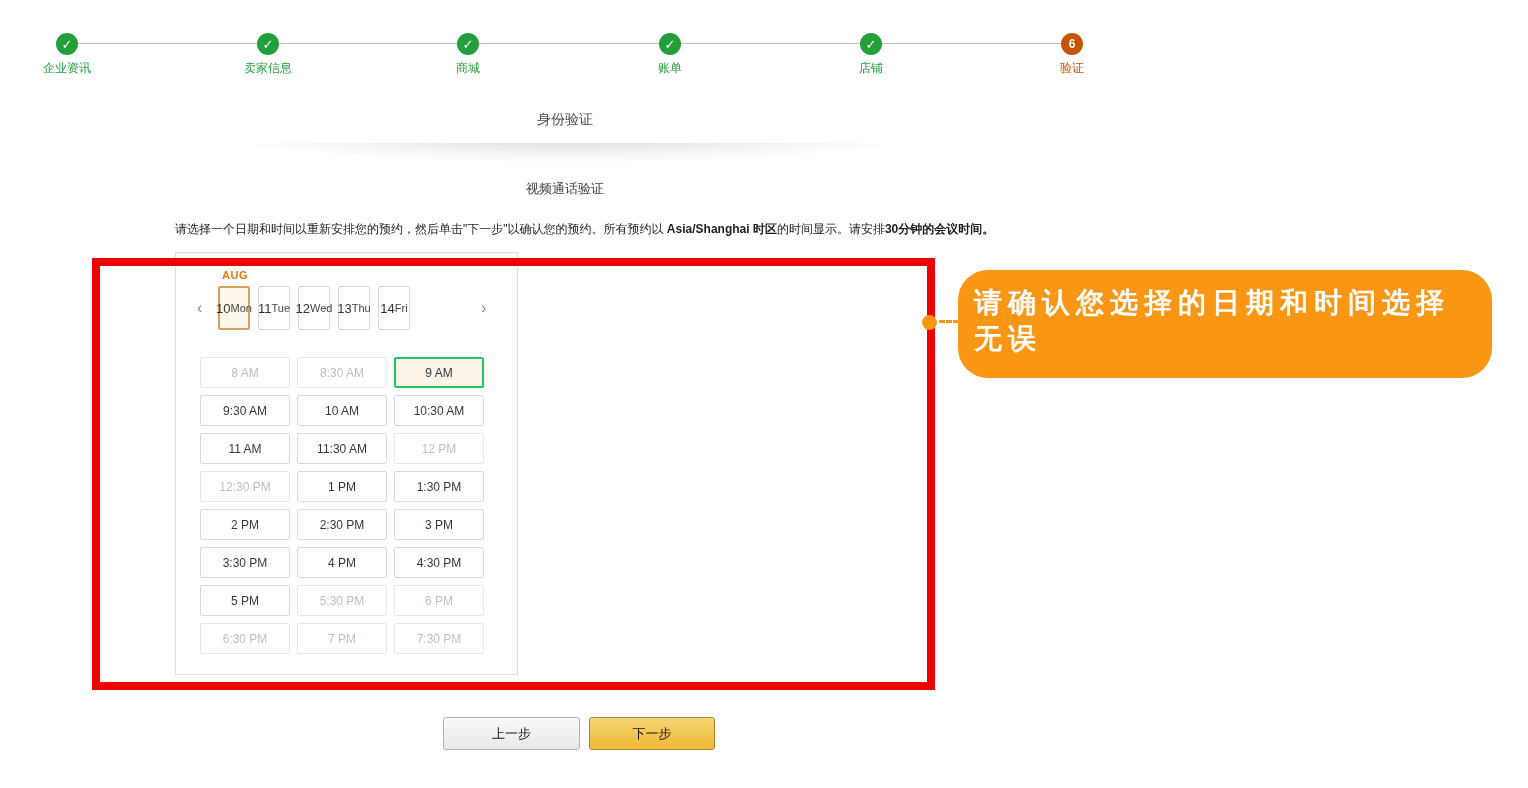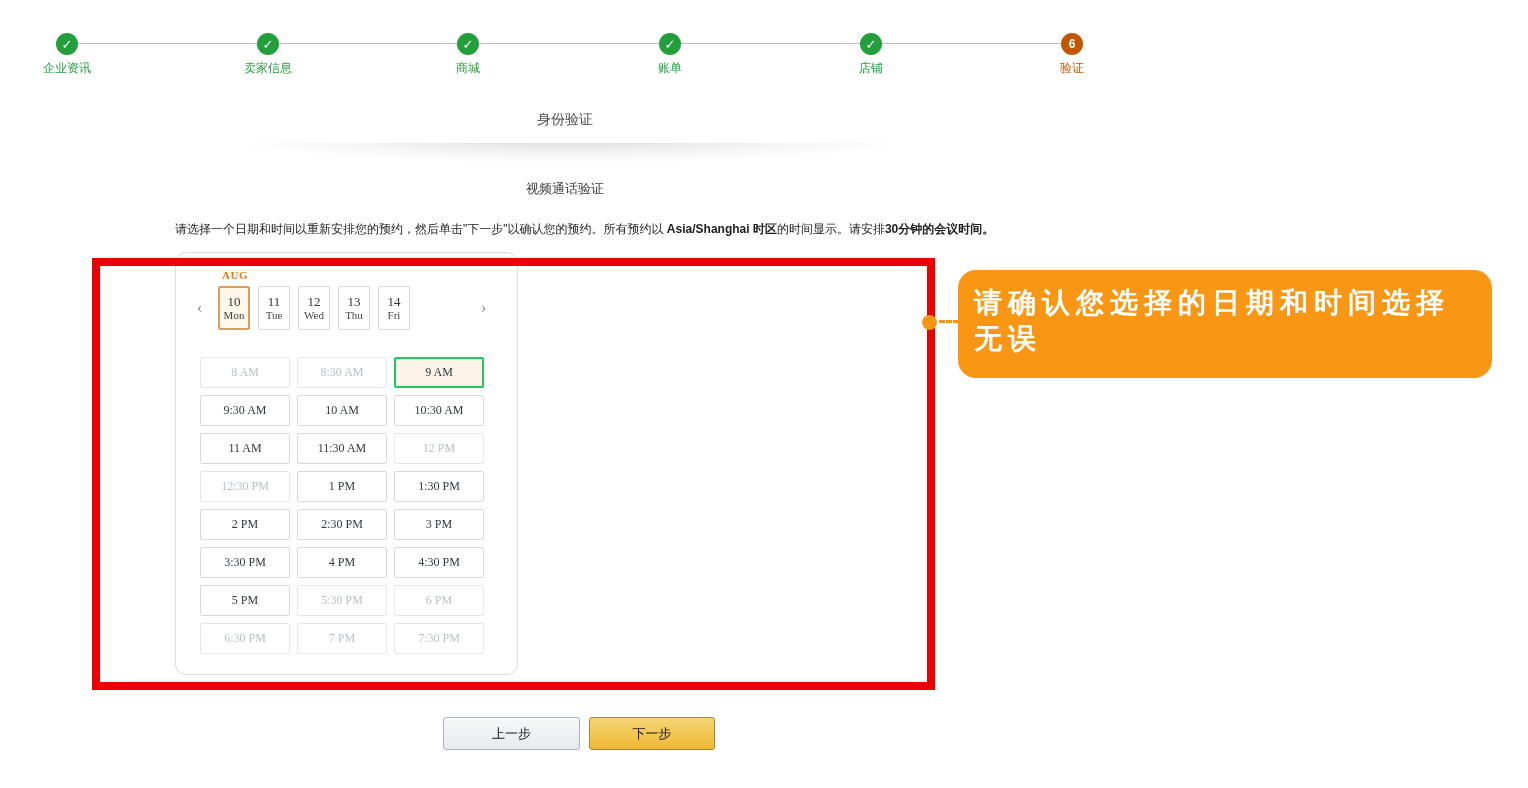--- a/index.html
+++ b/index.html
@@ -23,48 +23,48 @@
   .heading-wrap { position:absolute; left:175px; width:780px; text-align:center; }
   .page-title { top:111px; font-size:14px; color:#4c4c4c; }
   .divider { position:absolute; left:185px; top:143px; width:770px; height:24px;
              background:radial-gradient(ellipse 60% 160% at 50% -40%, rgba(110,110,110,0.30), rgba(160,160,160,0.10) 55%, rgba(255,255,255,0) 78%); }
   .section-title { top:180px; font-size:13px; color:#3c3c3c; }
   .instruction { position:absolute; left:175px; top:221px; font-size:12px; color:#1c1c1c; white-space:nowrap; }
   .instruction b { font-weight:bold; }
 
   
   .card { position:absolute; left:175px; top:252px; width:343px; height:423px;
-          background:#fff; border:1px solid #ddd; border-radius:11px; z-index:1;font-family:Liberation Serif, serif; }
+          background:#fff; border:1px solid #ddd; border-radius:0; z-index:1; }
   .month-label { position:absolute; left:46px; top:16px; font-size:11px; font-weight:bold; color:#E47911; letter-spacing:0.5px; }
   .chevron { position:absolute; font-size:16px; color:#8a8a8a; cursor:default; line-height:1; }
   .chevron.prev { left:21px; top:47px; }
   .chevron.next { left:305px; top:47px; }
   .date-row { position:absolute; left:42px; top:33px; display:flex; gap:8px; }
   .date-cell { width:32px; height:44px; border:1px solid #d8dada; border-radius:2px; background:#fff;
-               display:flex; flex-direction:column; align-items:center; justify-content:center; cursor:pointer; }
+               display:flex; flex-direction:row; align-items:center; justify-content:center; cursor:pointer; }
   .date-cell .day { font-size:13px; color:#333; line-height:15px; }
   .date-cell .wd  { font-size:11px; color:#444; line-height:13px; }
   .date-cell.selected { border:2px solid #D8A060; background:#FDF7EC; }
 
   .slot-grid { position:absolute; left:24px; top:92px; display:grid;
                grid-template-columns:repeat(3, 90px); column-gap:7px; row-gap:7px;margin-top:12px; }
   .slot { height:31px; border:1px solid #d8dada; border-radius:2px; background:#fff;
           display:flex; align-items:center; justify-content:center; font-size:12px; color:#33383d; cursor:pointer; }
   .slot.disabled { border-color:#e5e8e8; color:#b9bfc5; cursor:default; }
   .slot.selected { border:2px solid #22c55e; background:#FCF4E9; }
 
   
   .red-box { position:absolute; left:92px; top:258px; width:843px; height:432px;
              border:8px solid #EC0000; z-index:5; pointer-events:none; }
   .conn-dot { position:absolute; left:922px; top:315px; width:15px; height:15px; border-radius:50%;
               background:#F99714; z-index:6; }
   .conn-dash { position:absolute; left:939px; top:320px; width:20px; height:0;
                border-top:3px dashed #F99714; z-index:6; }
   .callout { position:absolute; left:958px; top:270px; width:534px; height:108px;
-             background:#F99714; border-radius:18px; color:#fff; font-weight:bold;
+             background:#F99714; border-radius:30px; color:#fff; font-weight:bold;
              font-size:28px; letter-spacing:6px; line-height:1.3; padding:15px 16px; z-index:6; }
 
   
   .btn { position:absolute; top:717px; height:33px; border-radius:3px; font-size:13px; color:#111;
          display:flex; align-items:center; justify-content:center; cursor:pointer;
          font-family:"Liberation Sans","DejaVu Sans",sans-serif;margin-left:12px; }
   .btn-back { left:431px; width:137px; border:1px solid #ADB1B8;
               background:linear-gradient(to bottom,#F7F8FA,#E7E9EC); box-shadow:inset 0 1px 0 #fff; }
   .btn-next { left:577px; width:126px; border:1px solid #A88734;
               background:linear-gradient(to bottom,#F6D575,#EEB933); }

